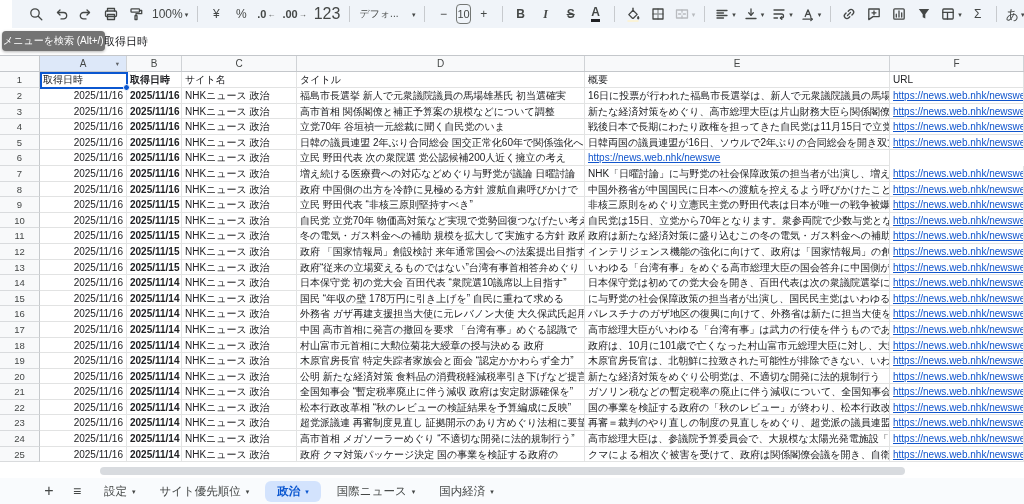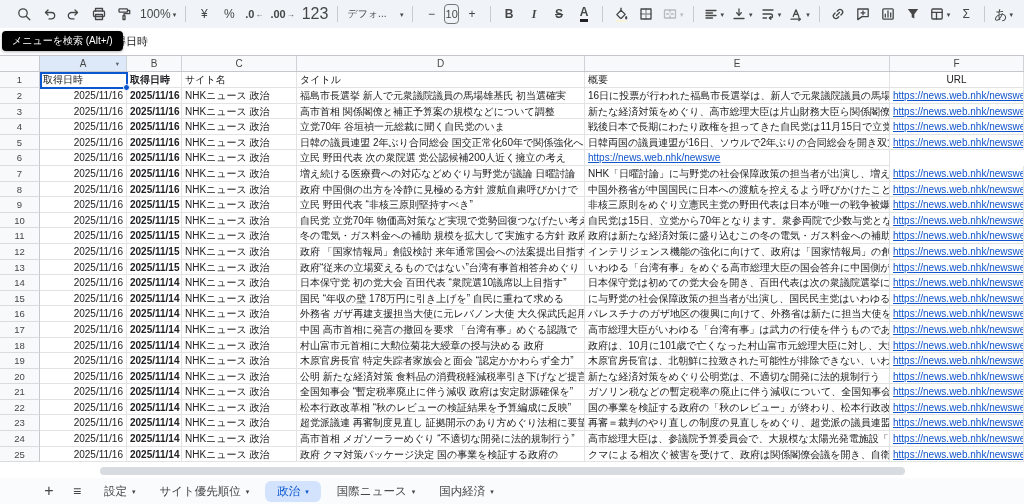--- a/index.html
+++ b/index.html
@@ -4,21 +4,21 @@
 <style>
   * { margin:0; padding:0; box-sizing:border-box; }
   html,body { background:#fff; }
   .app {
     position:relative; width:1024px; height:504px; overflow:hidden;
     background:#fff; font-family:"Liberation Sans","DejaVu Sans",sans-serif;
     color:#202124;
   }
   
   .toolbar {
-    position:absolute; top:0; left:0; right:0; height:28px;
+    position:absolute; top:0; left:12px; right:0; height:28px;
     background:#f0f4f9; display:flex; align-items:center;
     padding:0 8px 0 12px; gap:1px;
   }
   .tbtn {
     height:24px; min-width:24px; border-radius:4px; color:#444746;
     display:flex; align-items:center; justify-content:center;
     font-size:12px; padding:0 3px; gap:2px; flex:0 0 auto;
   }
   .tbtn svg { display:block; }
   .tdiv { width:1px; height:16px; background:#c7cace; margin:0 5px; flex:0 0 auto; }
@@ -40,22 +40,22 @@
   .inkf { fill:#444746; }
   
   .formula-row {
     position:absolute; top:28px; left:0; right:0; height:27px; background:#fff;
   }
   .fx-value {
     position:absolute; left:104px; top:0; line-height:27px; font-size:11px; color:#202124;
   }
   .tooltip {
     position:absolute; left:2px; top:31px; z-index:10;
-    background:#000000; color:#fff; font-size:10px; line-height:1.4;
-    padding:3px 10px; border-radius:4px; white-space:nowrap;
+    background:#737373; color:#fff; font-size:10px; line-height:1.4;
+    padding:3px 1px; border-radius:4px; white-space:nowrap;
     box-shadow:0 1px 3px rgba(0,0,0,.3);
   }
   
   .col-headers {
     position:absolute; top:55px; left:0; right:0; height:17px;
     display:grid; grid-template-columns:40px 87px 55px 115px 288px 305px 1fr;
     background:#f8f9fa; border-top:1px solid #c4c7cb; border-bottom:1px solid #c4c7cb;
     font-size:10px; color:#444746;
   }
   .col-headers .hc {
@@ -77,21 +77,21 @@
     white-space:nowrap; overflow:hidden;
     border-right:1px solid #e2e3e3; border-bottom:1px solid #e2e3e3;
   }
   .cell.num {
     background:#f8f9fa; border-right:1px solid #c6c9cc; border-bottom:1px solid #d9dbdd;
     text-align:center; color:#444746; font-size:9.5px; font-weight:400;
   }
   .cell.a, .cell.b { text-align:right; }
   .grow.head .cell.a, .grow.head .cell.b { text-align:left; }
   .cell.f { color:#1155cc; text-decoration:underline; }
-  .grow.head .cell.f { color:#202124; text-decoration:none;text-align:center; }
+  .grow.head .cell.f { color:#202124; text-decoration:none; }
   
   .selection {
     position:absolute; left:40px; top:72px; width:88px; height:17px;
     border:2px solid #0b57d0; z-index:2; pointer-events:auto;
   }
   .selection .handle {
     position:absolute; right:-4px; bottom:-4px; width:7px; height:7px;
     background:#0b57d0; border:1.5px solid #fff; border-radius:50%;
   }
   
@@ -110,21 +110,21 @@
     color:#444746; border-radius:4px; flex:0 0 auto;
   }
   .sbtn.plus { font-size:16px; font-weight:400; }
   .sbtn.menu { font-size:14px; }
   .tab {
     display:flex; align-items:center; gap:5px; padding:0 12px; height:26px;
     font-size:11.5px; color:#444746; font-weight:500; flex:0 0 auto;
   }
   .tab .caret { font-size:7px; }
   .tab.active {
-    background:#d3e3fd; color:#0b57d0; font-weight:400;
+    background:#d3e3fd; color:#0b57d0; font-weight:700;
     height:21px; border-radius:6px; margin:0 4px;
   }
   .tab.active .caret { color:#0b57d0; }
 </style>
 </head>
 <body>
 
 <div class="app">
 
   <div class="toolbar">

